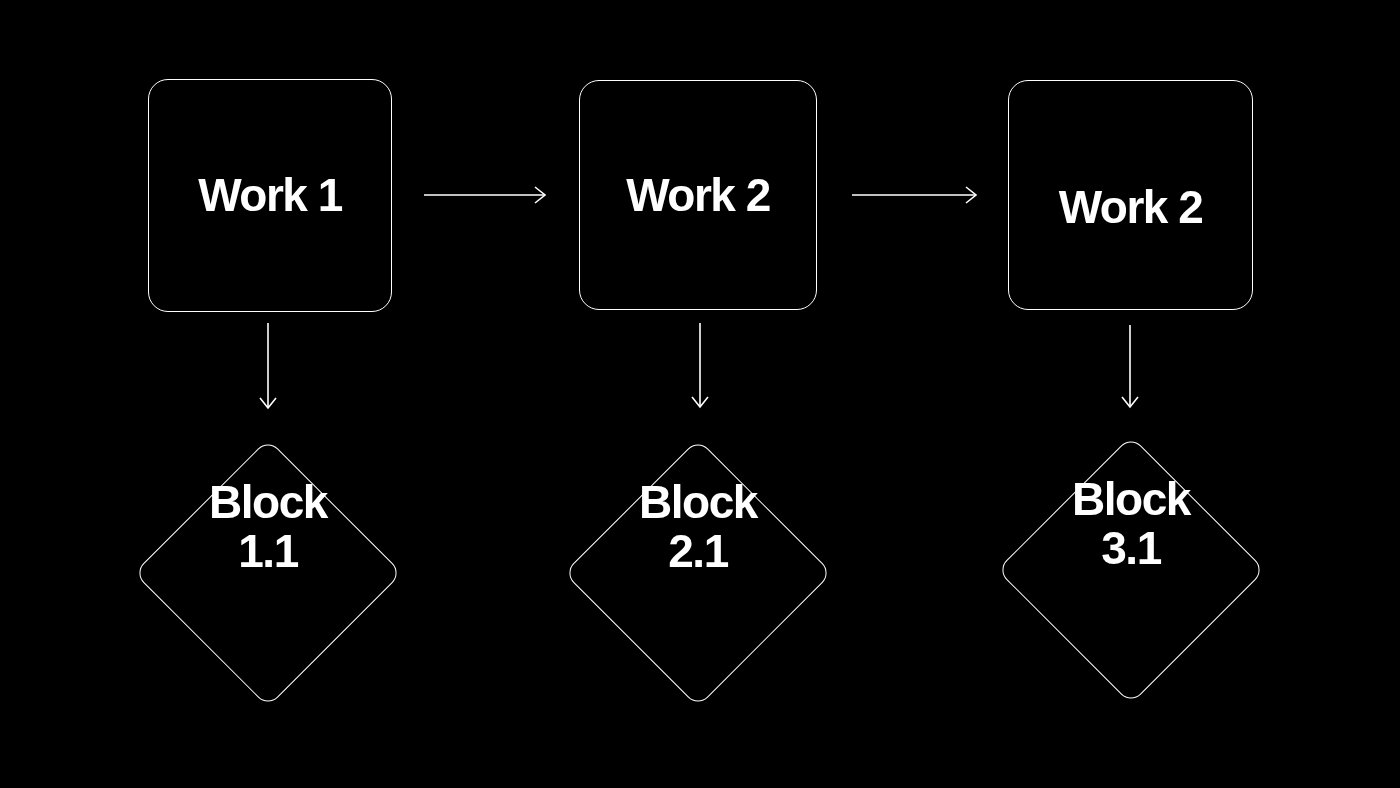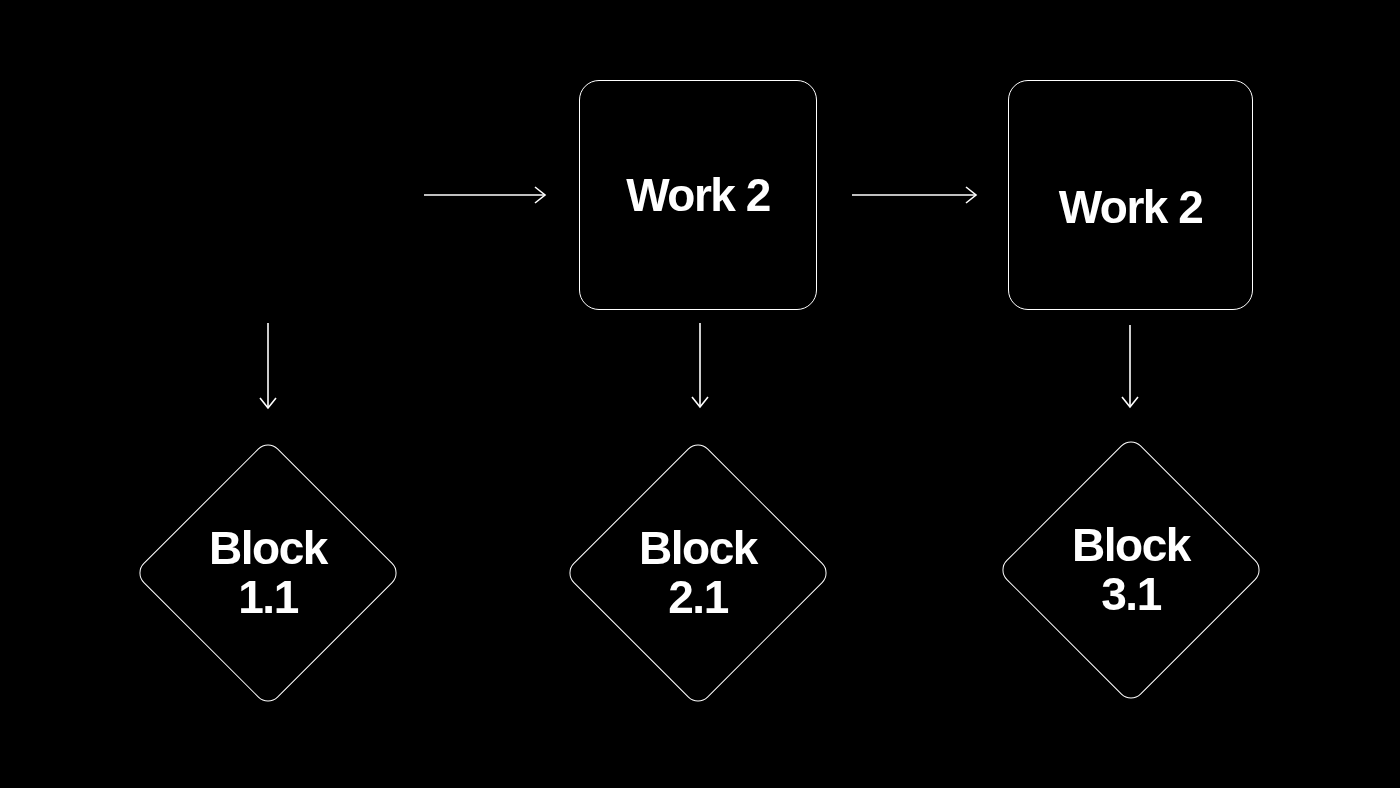--- a/index.html
+++ b/index.html
@@ -68,21 +68,20 @@
     border-radius: 14px;
     transform: rotate(45deg);
     box-sizing: border-box;
   }
   .block-node .diamond-label {
     position: absolute;
     left: -30px; top: 0;
     width: 250px;
     height: 100%;
     display: flex;
-    align-items: center;
     justify-content: center;
   }
   .block-node.d1 { left: 173px;  top: 478px; }
   .block-node.d2 { left: 603px;  top: 478px; }
   .block-node.d3 { left: 1036px; top: 475px; }
 </style>
 </head>
 <body>
 
 <div class="canvas">
@@ -103,20 +102,23 @@
     <g>
       <line x1="700" y1="323" x2="700" y2="407"></line>
       <polyline points="692,397 700,407 708,397"></polyline>
     </g>
     <g>
       <line x1="1130" y1="325" x2="1130" y2="407"></line>
       <polyline points="1122,397 1130,407 1138,397"></polyline>
     </g>
   </svg>
 
+  <div class="work-node w1">
+    <span class="node-label">Work 1</span>
+  </div>
 
   <div class="work-node w2">
     <span class="node-label">Work 2</span>
   </div>
 
   <div class="work-node w3">
     <span class="node-label">Work 2</span>
   </div>
 
   <div class="block-node d1">

